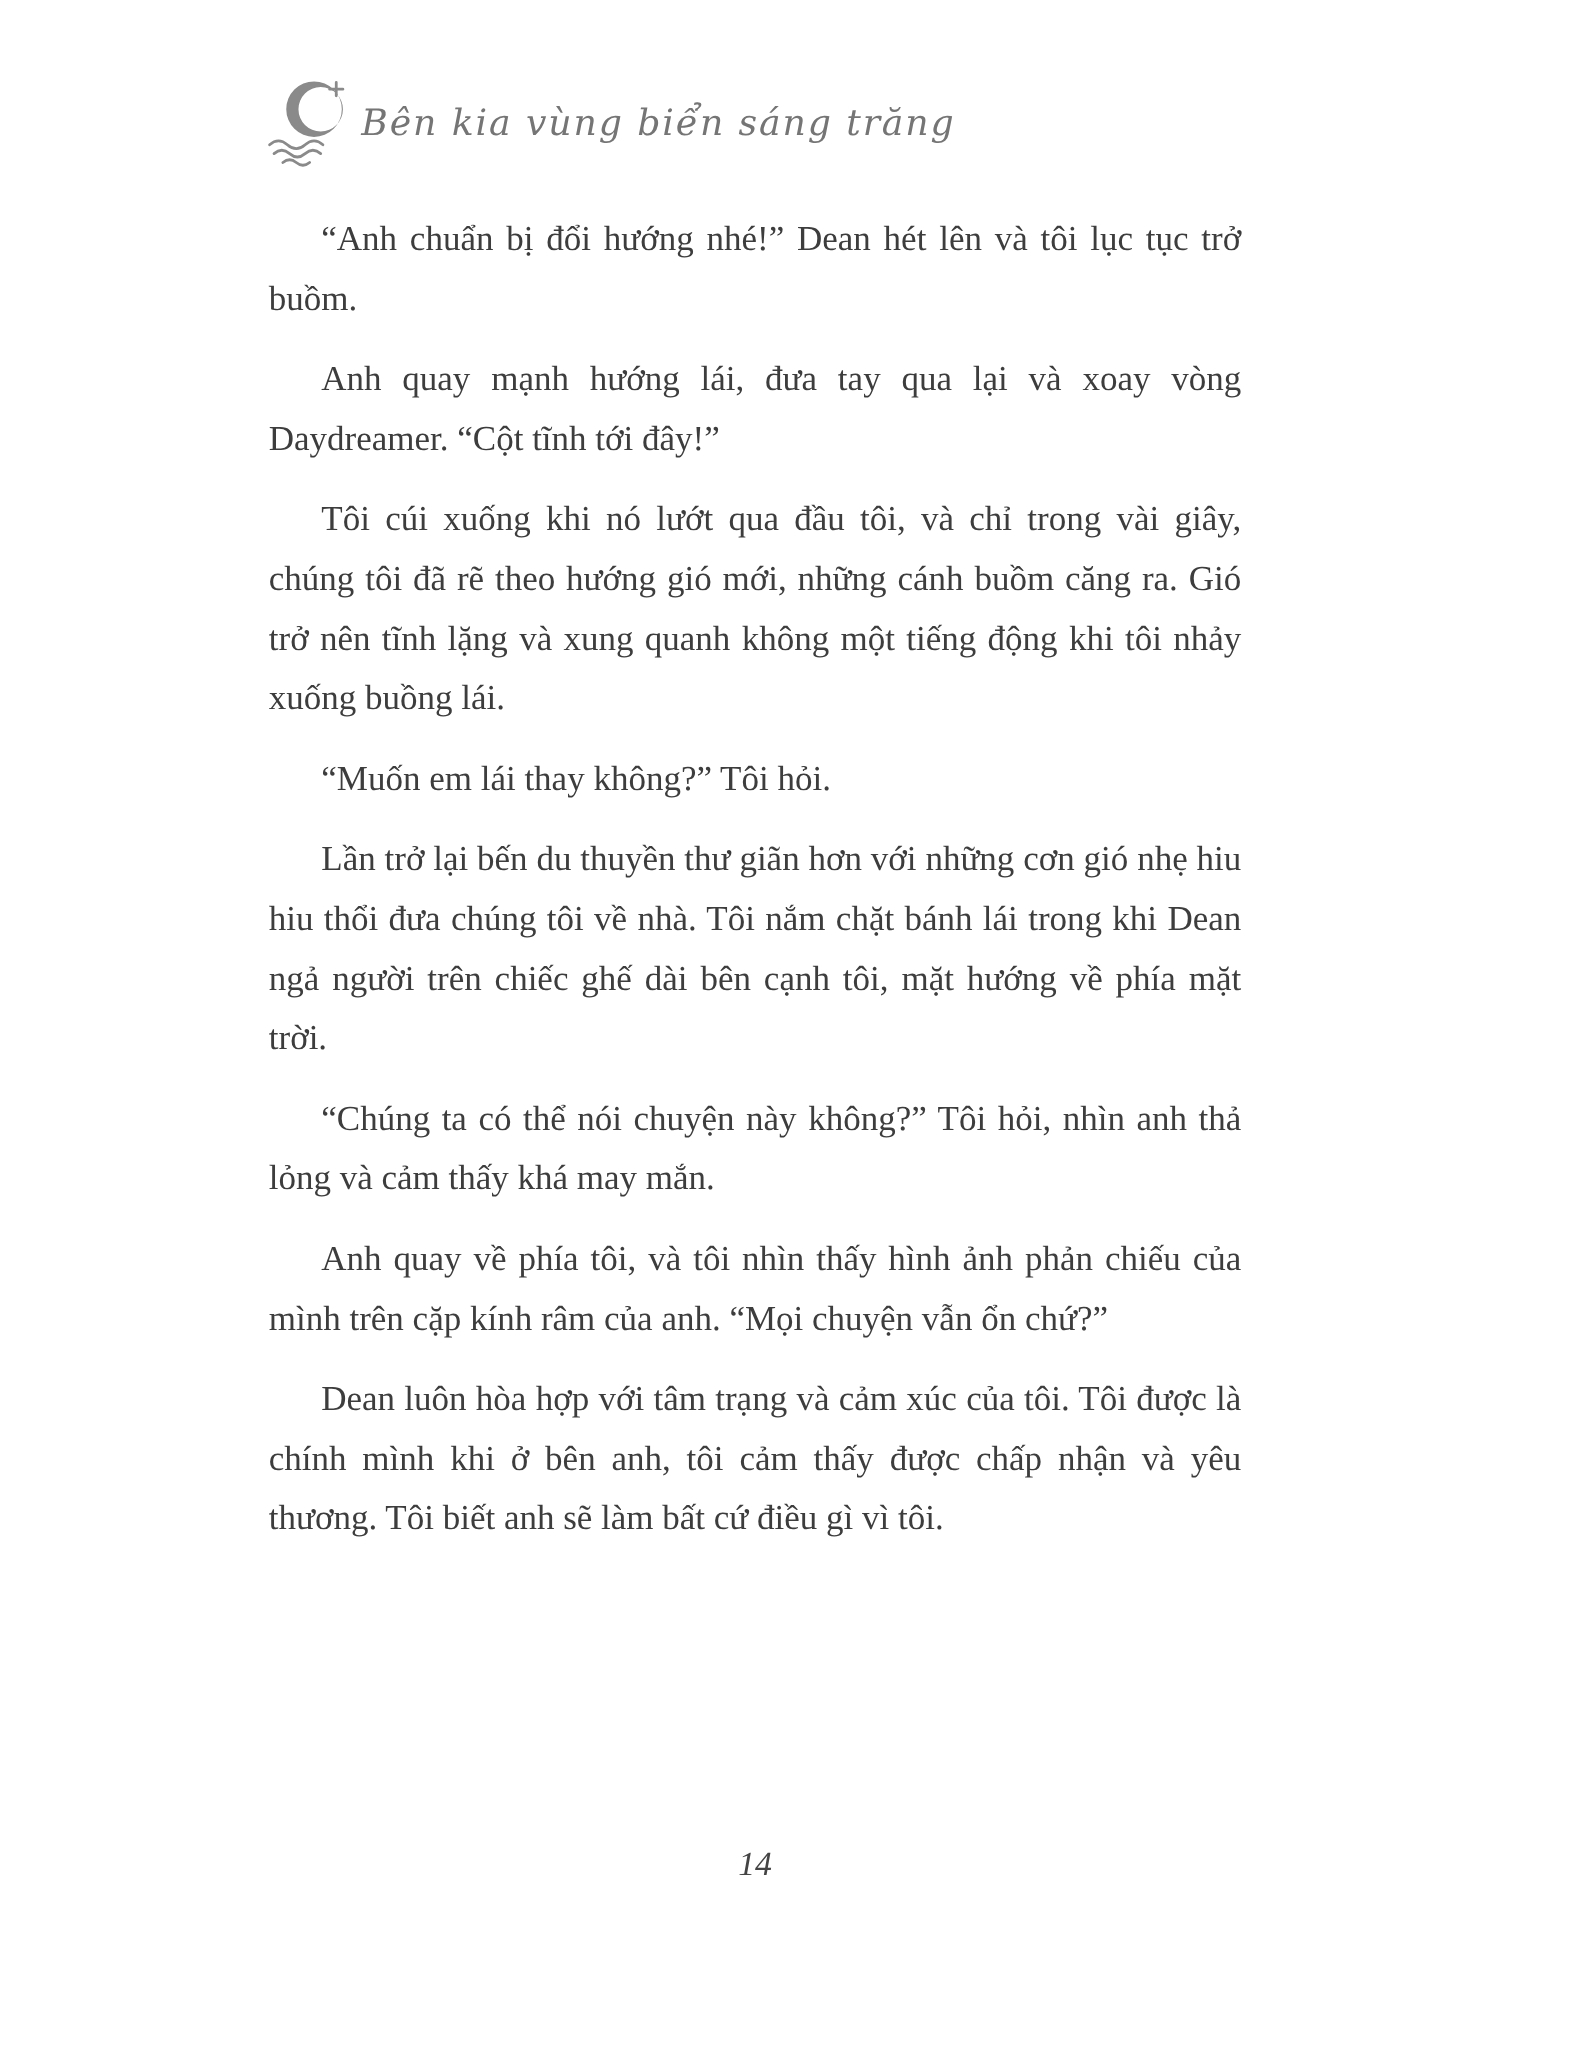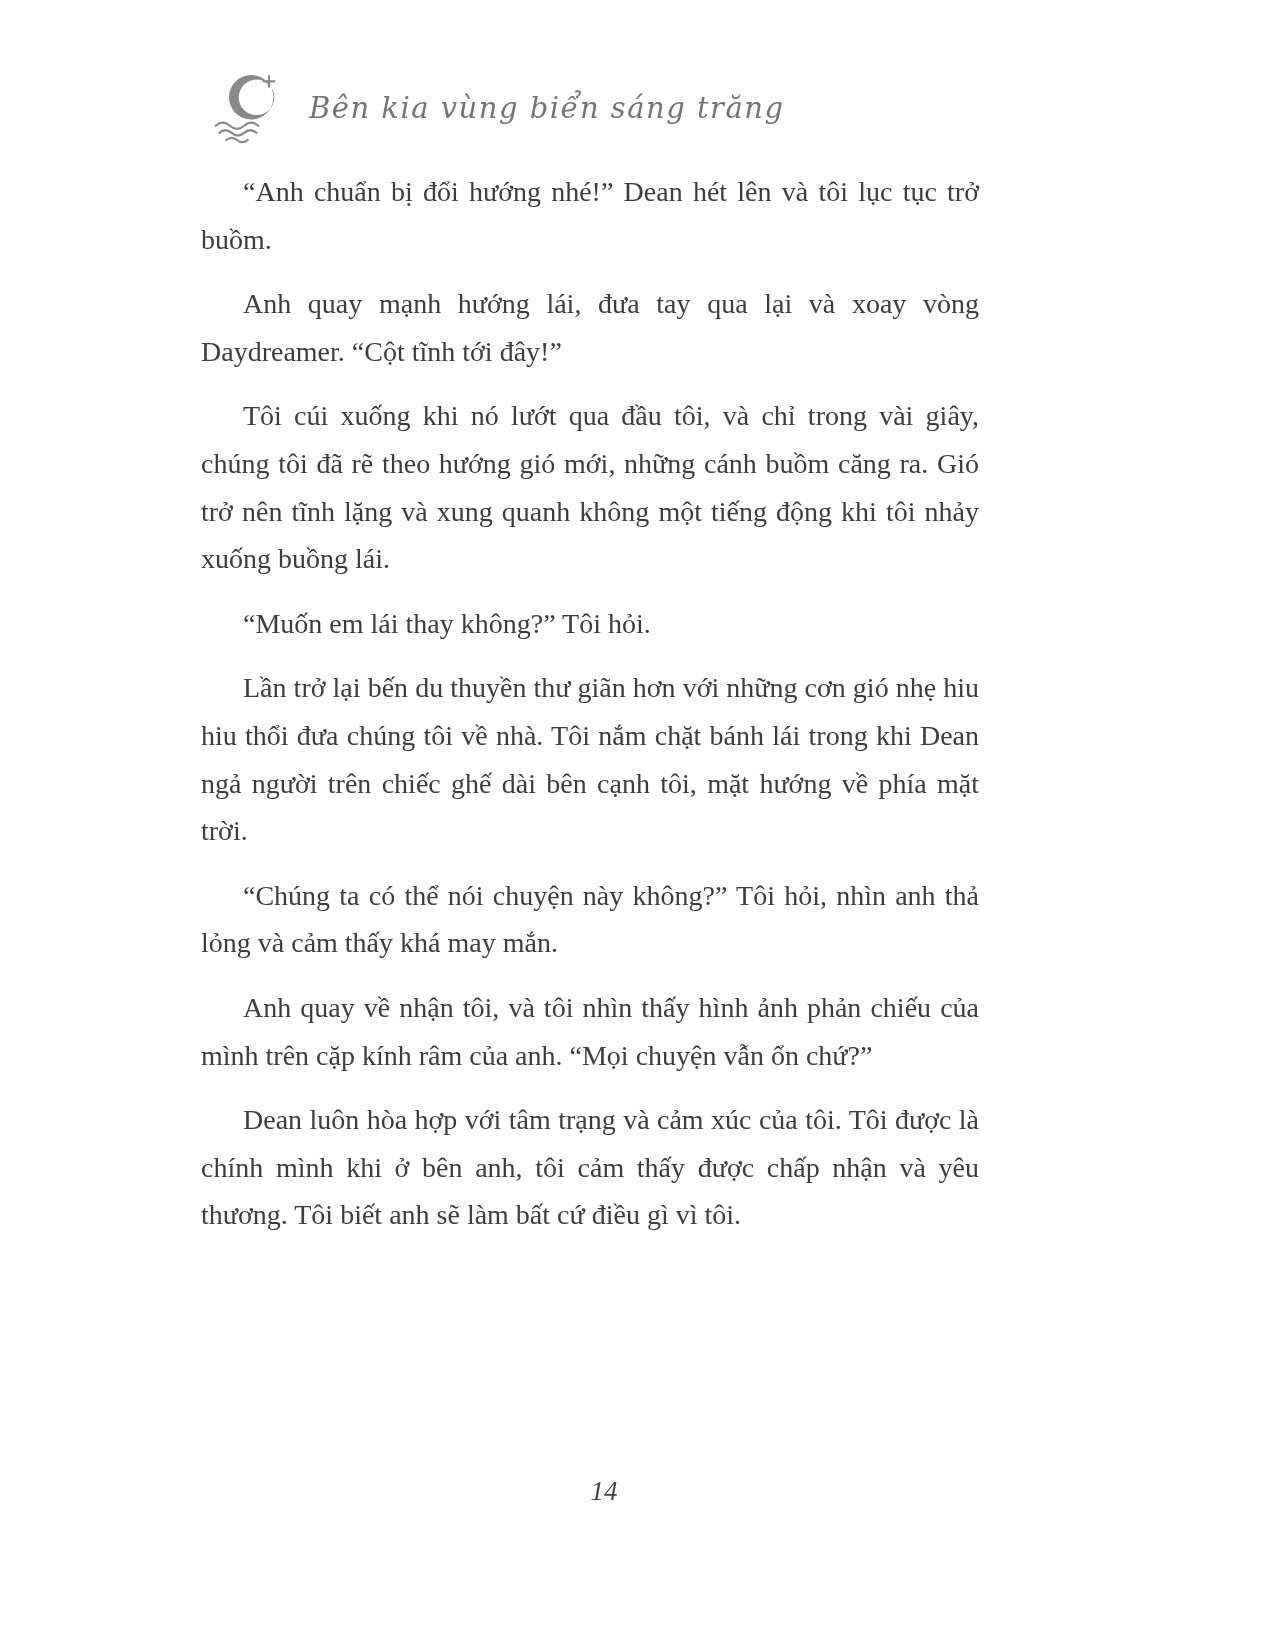--- a/index.html
+++ b/index.html
@@ -11,25 +11,25 @@
     position: relative;
     width: 1275px;
     height: 1650px;
     background: #ffffff;
     font-family: "Liberation Serif", "DejaVu Serif", serif;
     color: #3d3d3d;
     overflow: hidden;
   }
   .header {
     position: absolute;
-    top: 72px;
+    top: 62px;
     left: 205px;
     display: flex;
     align-items: center;
-    gap: 24px;
+    gap: 4px;
     justify-content: space-between;
   }
   .logo-wrap {
     display: inline-block;
     width: 80px;
     height: 72px;
   }
   .logo-wrap svg {
     width: 100%;
     height: 100%;
@@ -37,21 +37,21 @@
   .book-title {
     font-family: "DejaVu Serif", serif;
     font-style: italic;
     font-size: 29px;
     color: #757575;
     letter-spacing: 1.5px;
   }
   .content {
     position: absolute;
     top: 168px;
-    left: 201px;
+    left: 215px;
     width: 778px;
     font-size: 28px;
     line-height: 1.7;
     text-align: justify;
   }
   .content p {
     margin: 0 0 17px 0;
     text-indent: 42px;
   }
   .ital {
@@ -88,21 +88,21 @@
     <span class="book-title">Bên kia vùng biển sáng trăng</span>
   </header>
 
   <main class="content">
     <p>“Anh chuẩn bị đổi hướng nhé!” Dean hét lên và tôi lục tục trở buồm.</p>
     <p><span>Anh quay mạnh hướng lái, đưa tay qua lại và xoay vòng </span><span class="ital">Daydreamer</span><span>. “Cột tĩnh tới đây!”</span></p>
     <p>Tôi cúi xuống khi nó lướt qua đầu tôi, và chỉ trong vài giây, chúng tôi đã rẽ theo hướng gió mới, những cánh buồm căng ra. Gió trở nên tĩnh lặng và xung quanh không một tiếng động khi tôi nhảy xuống buồng lái.</p>
     <p>“Muốn em lái thay không?” Tôi hỏi.</p>
     <p>Lần trở lại bến du thuyền thư giãn hơn với những cơn gió nhẹ hiu hiu thổi đưa chúng tôi về nhà. Tôi nắm chặt bánh lái trong khi Dean ngả người trên chiếc ghế dài bên cạnh tôi, mặt hướng về phía mặt trời.</p>
     <p>“Chúng ta có thể nói chuyện này không?” Tôi hỏi, nhìn anh thả lỏng và cảm thấy khá may mắn.</p>
-    <p>Anh quay về nhận tôi, và tôi nhìn thấy hình ảnh phản chiếu của mình trên cặp kính râm của anh. “Mọi chuyện vẫn ổn chứ?”</p>
+    <p>Anh quay về phía tôi, và tôi nhìn thấy hình ảnh phản chiếu của mình trên cặp kính râm của anh. “Mọi chuyện vẫn ổn chứ?”</p>
     <p>Dean luôn hòa hợp với tâm trạng và cảm xúc của tôi. Tôi được là chính mình khi ở bên anh, tôi cảm thấy được chấp nhận và yêu thương. Tôi biết anh sẽ làm bất cứ điều gì vì tôi.</p>
   </main>
 
   <footer class="footer">
     <span class="page-number">14</span>
   </footer>
 
 </div>
 
 </body></html>

